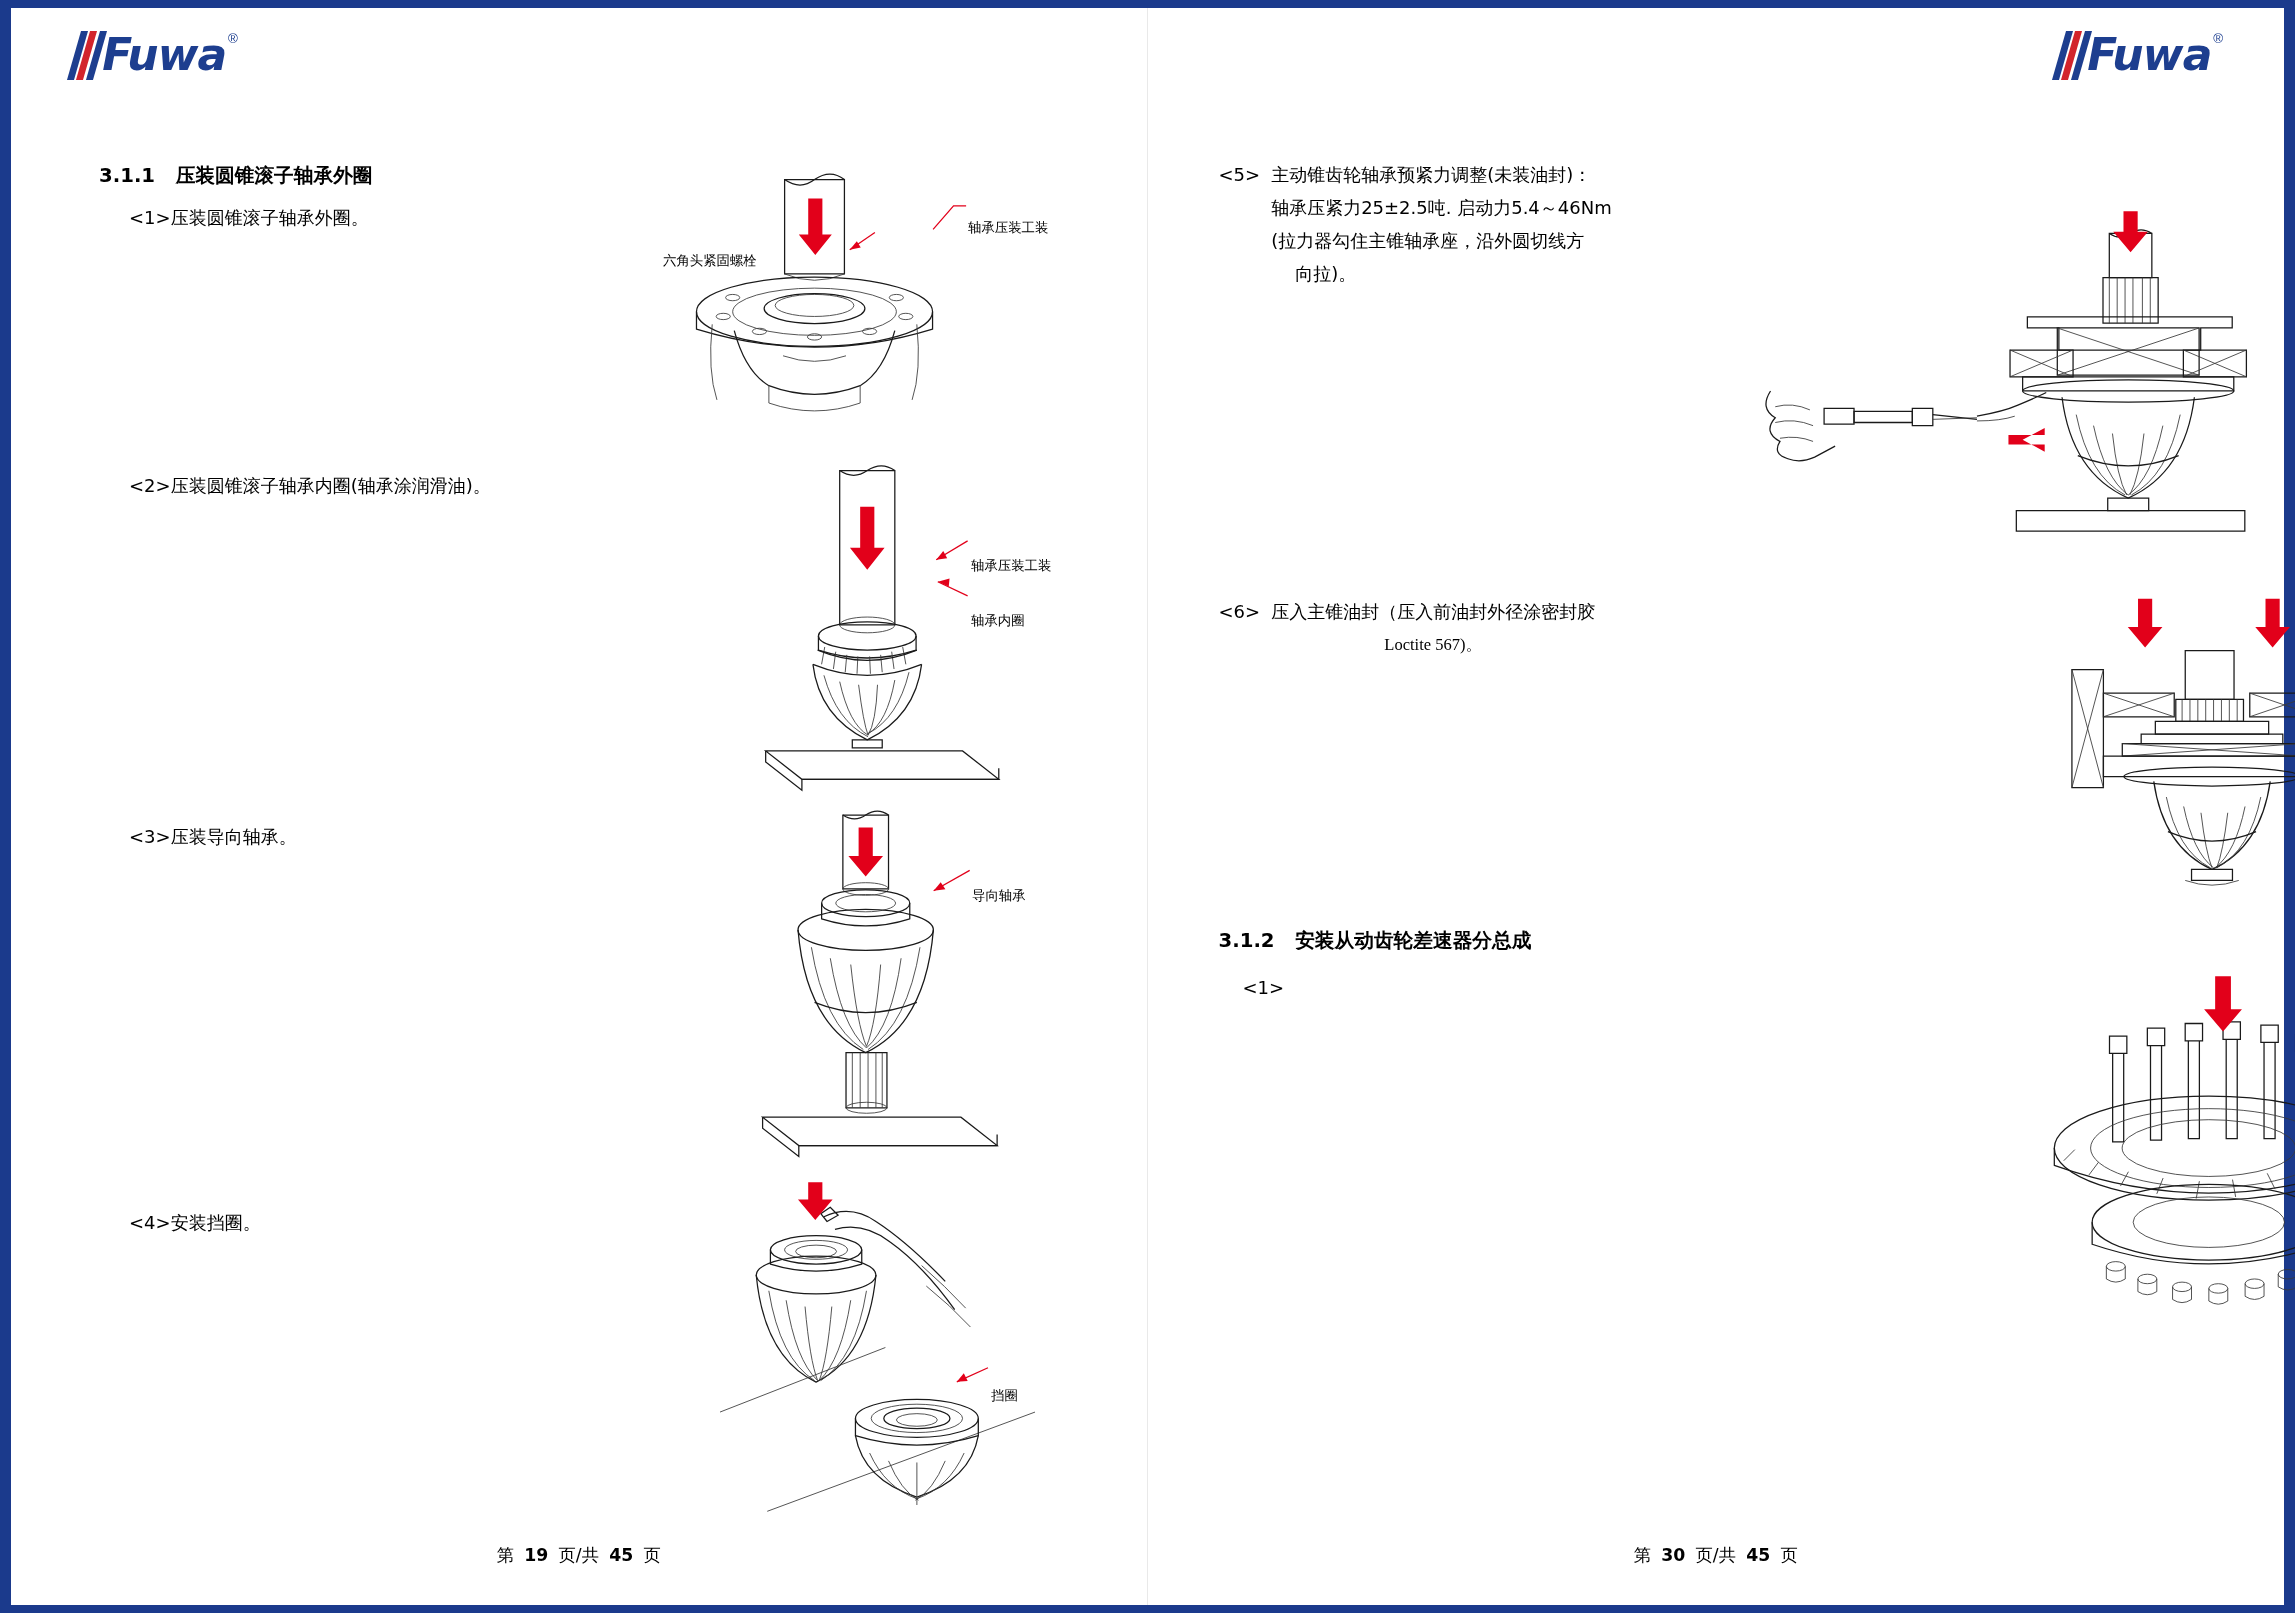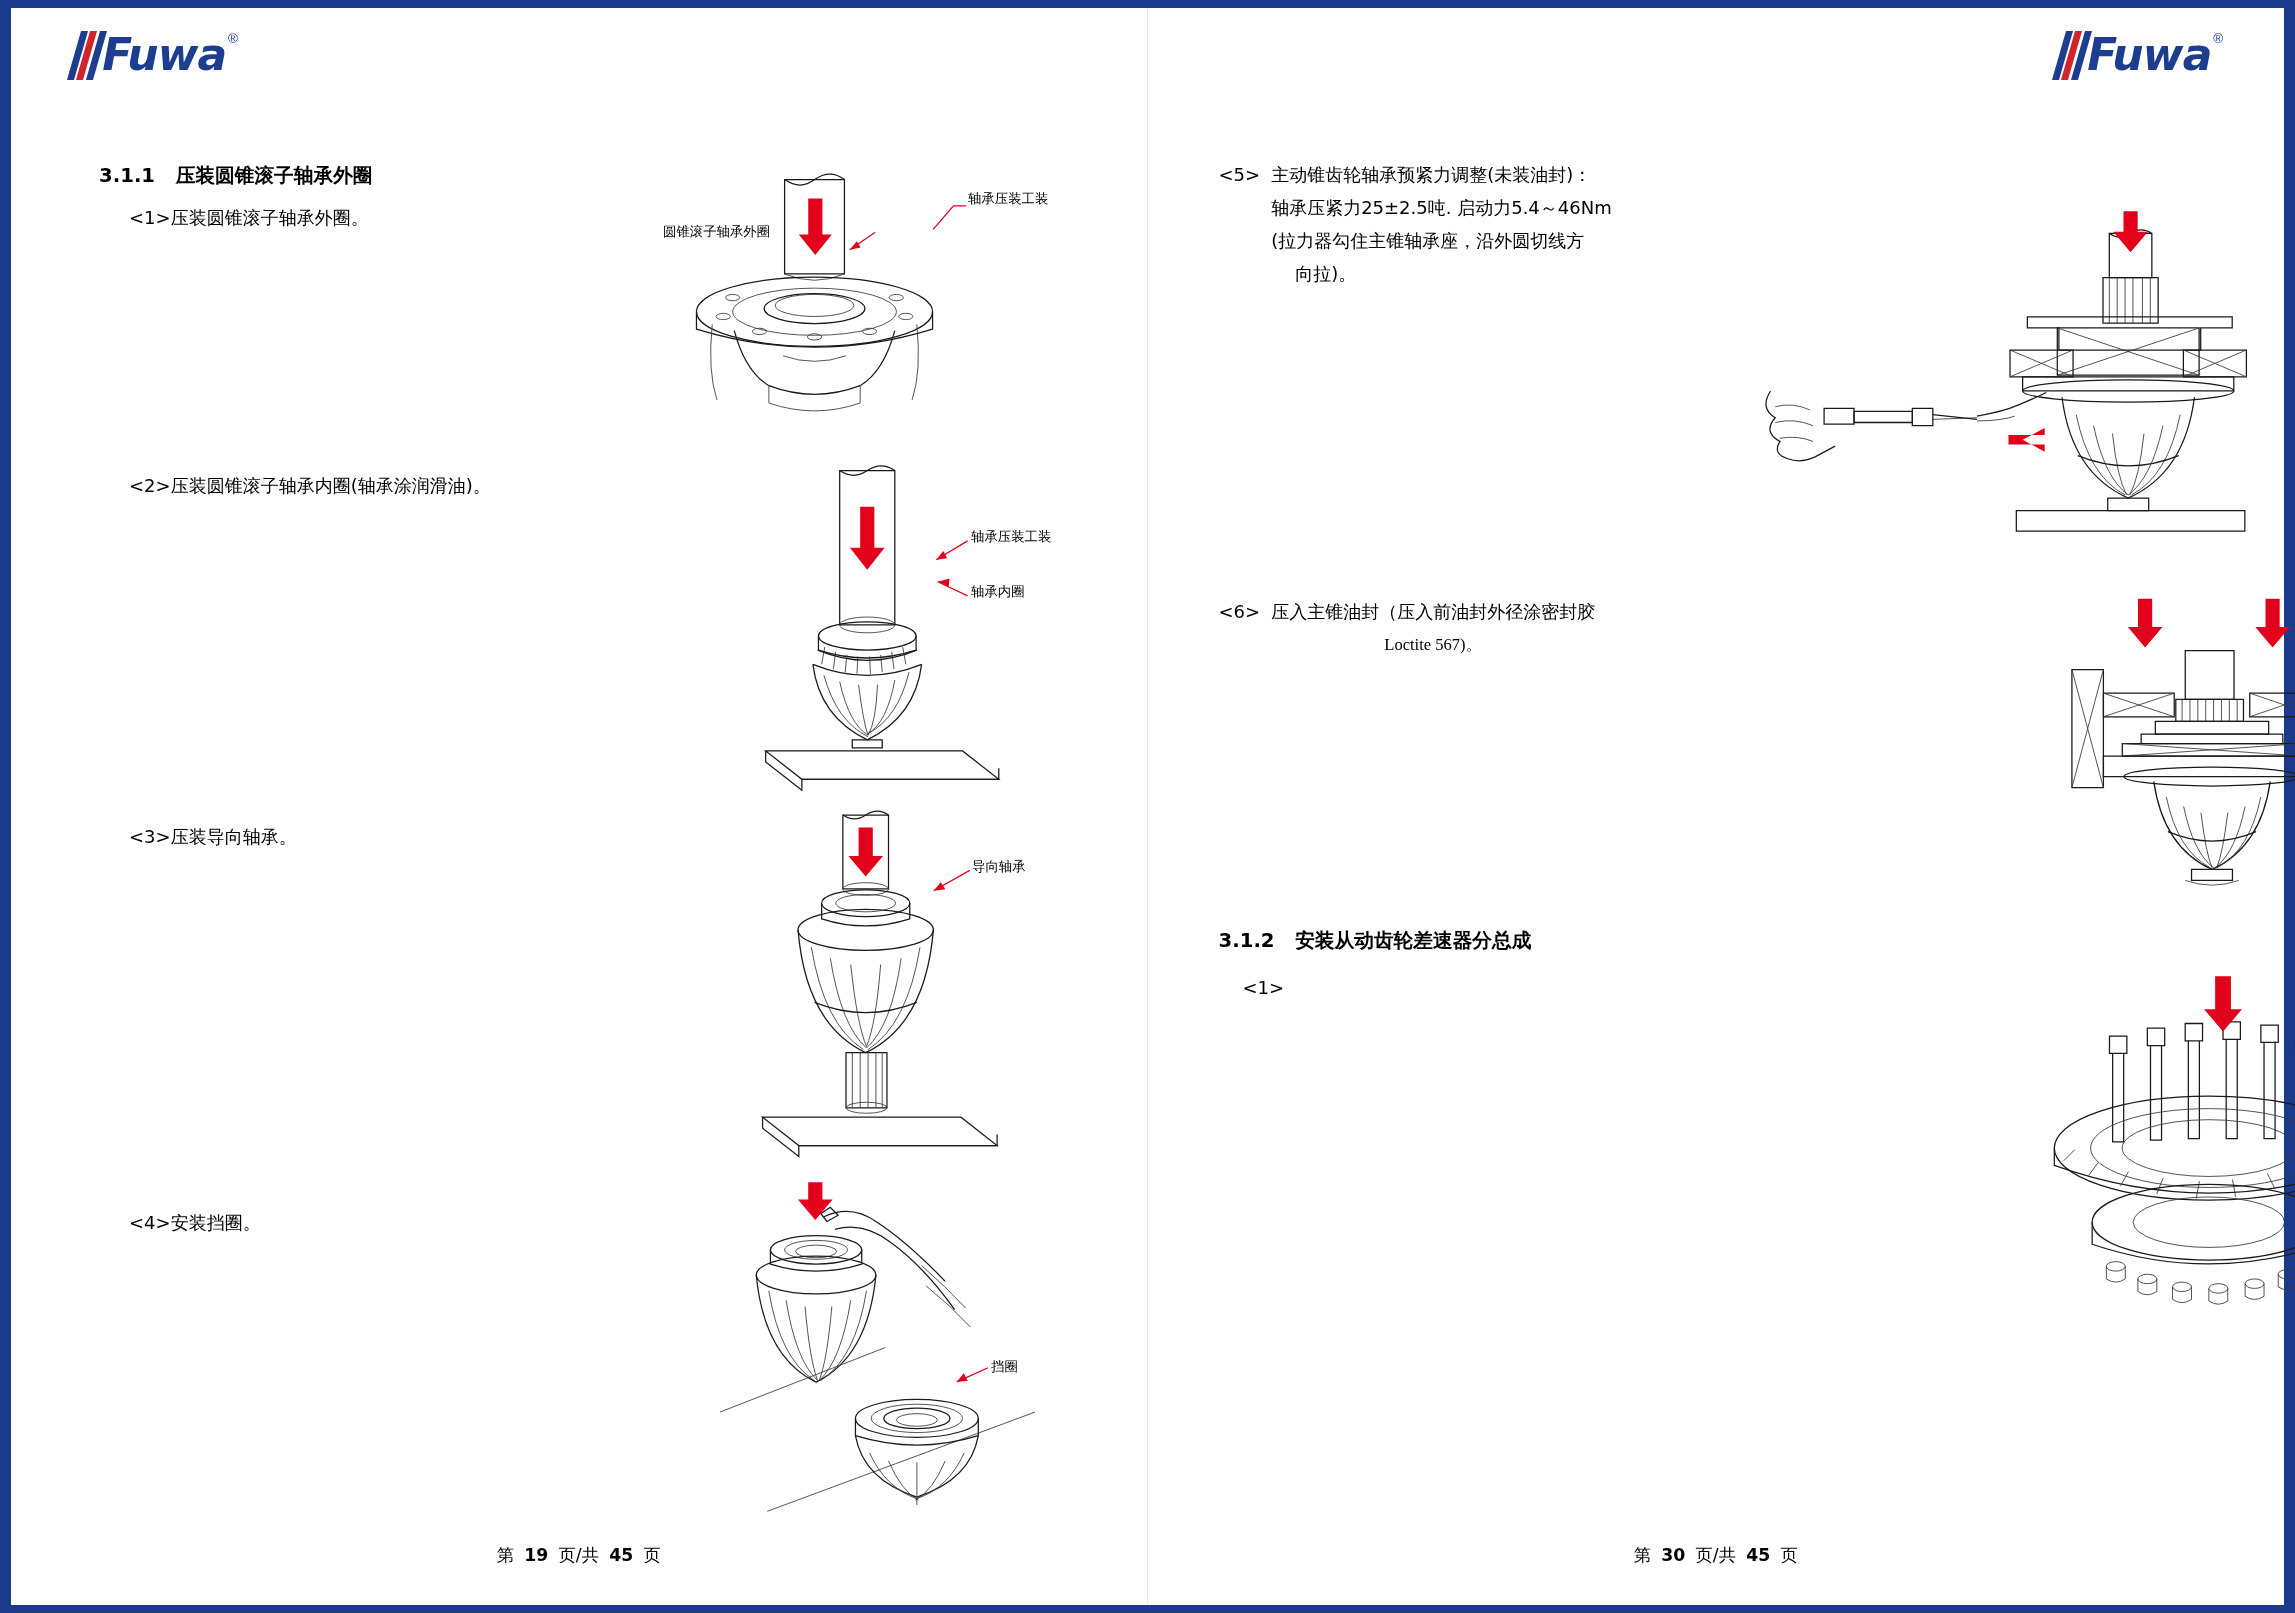--- a/index.html
+++ b/index.html
@@ -89,20 +89,21 @@
     color: #000;
   }
   .step .num { }
   .callout {
     position: absolute;
     font-family: "DejaVu Sans", sans-serif;
     font-size: 13.4px;
     color: #000;
     white-space: nowrap;
     line-height: 19px;
+    margin-top: 29px;
   }
   .footer {
     position: absolute;
     bottom: 38px;
     width: 100%;
     text-align: center;
     font-family: "DejaVu Sans", sans-serif;
     font-size: 17.3px;
     color: #000;
   }
@@ -169,21 +170,21 @@
         <path class="ln" d="M132 284 q58 22 116 0"></path>
         <path class="ln-thin" d="M132 284 v22 M248 284 v22"></path>
         <path class="ln-thin" d="M132 306 q58 20 116 0"></path>
         <path class="ln-thin" d="M60 206 q-6 60 6 96 M320 206 q6 60 -6 96"></path>
         <path class="ln-thin" d="M150 246 q40 14 80 0"></path>
 
         <path class="arrow-red" d="M182 46 h18 v46 h12 l-21 26 l-21 -26 h12 z"></path>
       </svg>
     </div>
     <div class="callout" style="left:957px; top:181px;">轴承压装工装</div>
-    <div class="callout" style="left:652px; top:214px;">圆锥滚子轴承外圈</div>
+    <div class="callout" style="left:652px; top:214px;">六角头紧固螺栓</div>
     <div class="fig" style="left:812px; top:193px;">
       <svg width="173" height="63" viewBox="0 0 220 80">
         <path class="lead" d="M182 6 h-16 l-26 30"></path>
         <path class="lead" d="M34 62 l32 -22"></path>
         <path class="arrow-red" d="M34 62 l14 -3 l-5 -8 z"></path>
       </svg>
     </div>
 
     <div class="step" style="left:118px; top:461px;">
       <span class="num">&lt;2&gt;</span><span>压装圆锥滚子轴承内圈(轴承涂润滑油)。</span>

